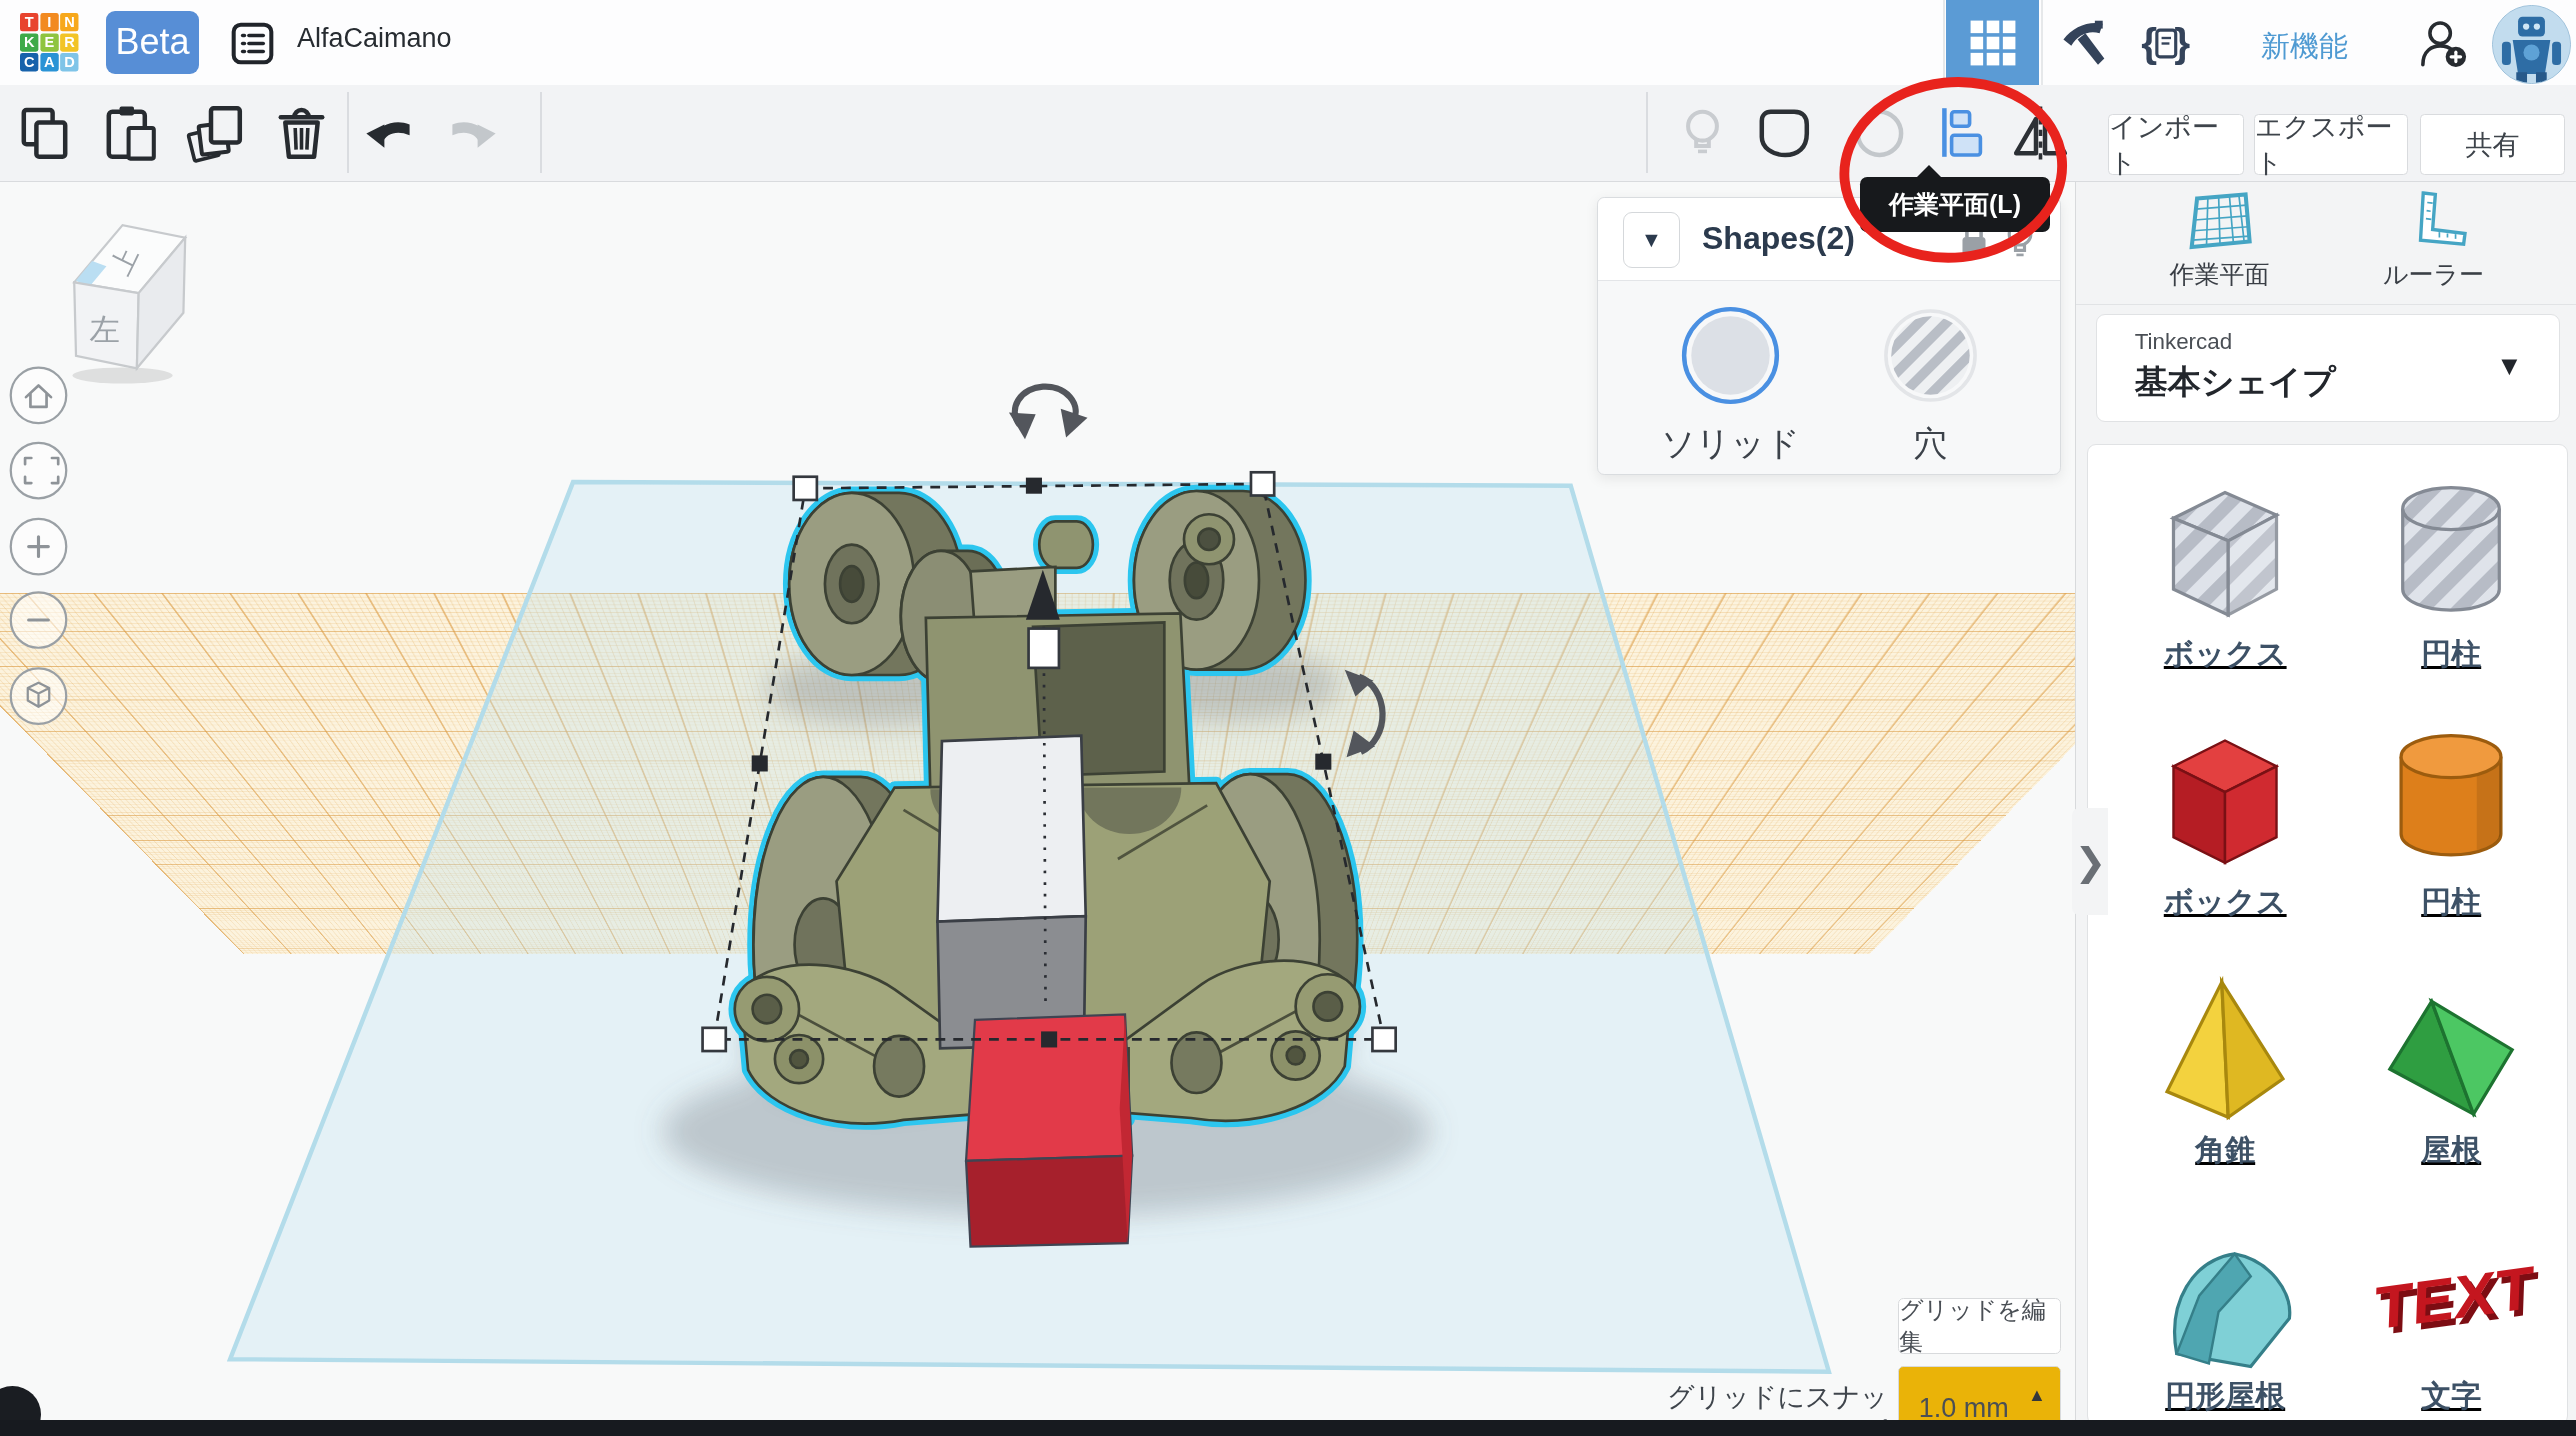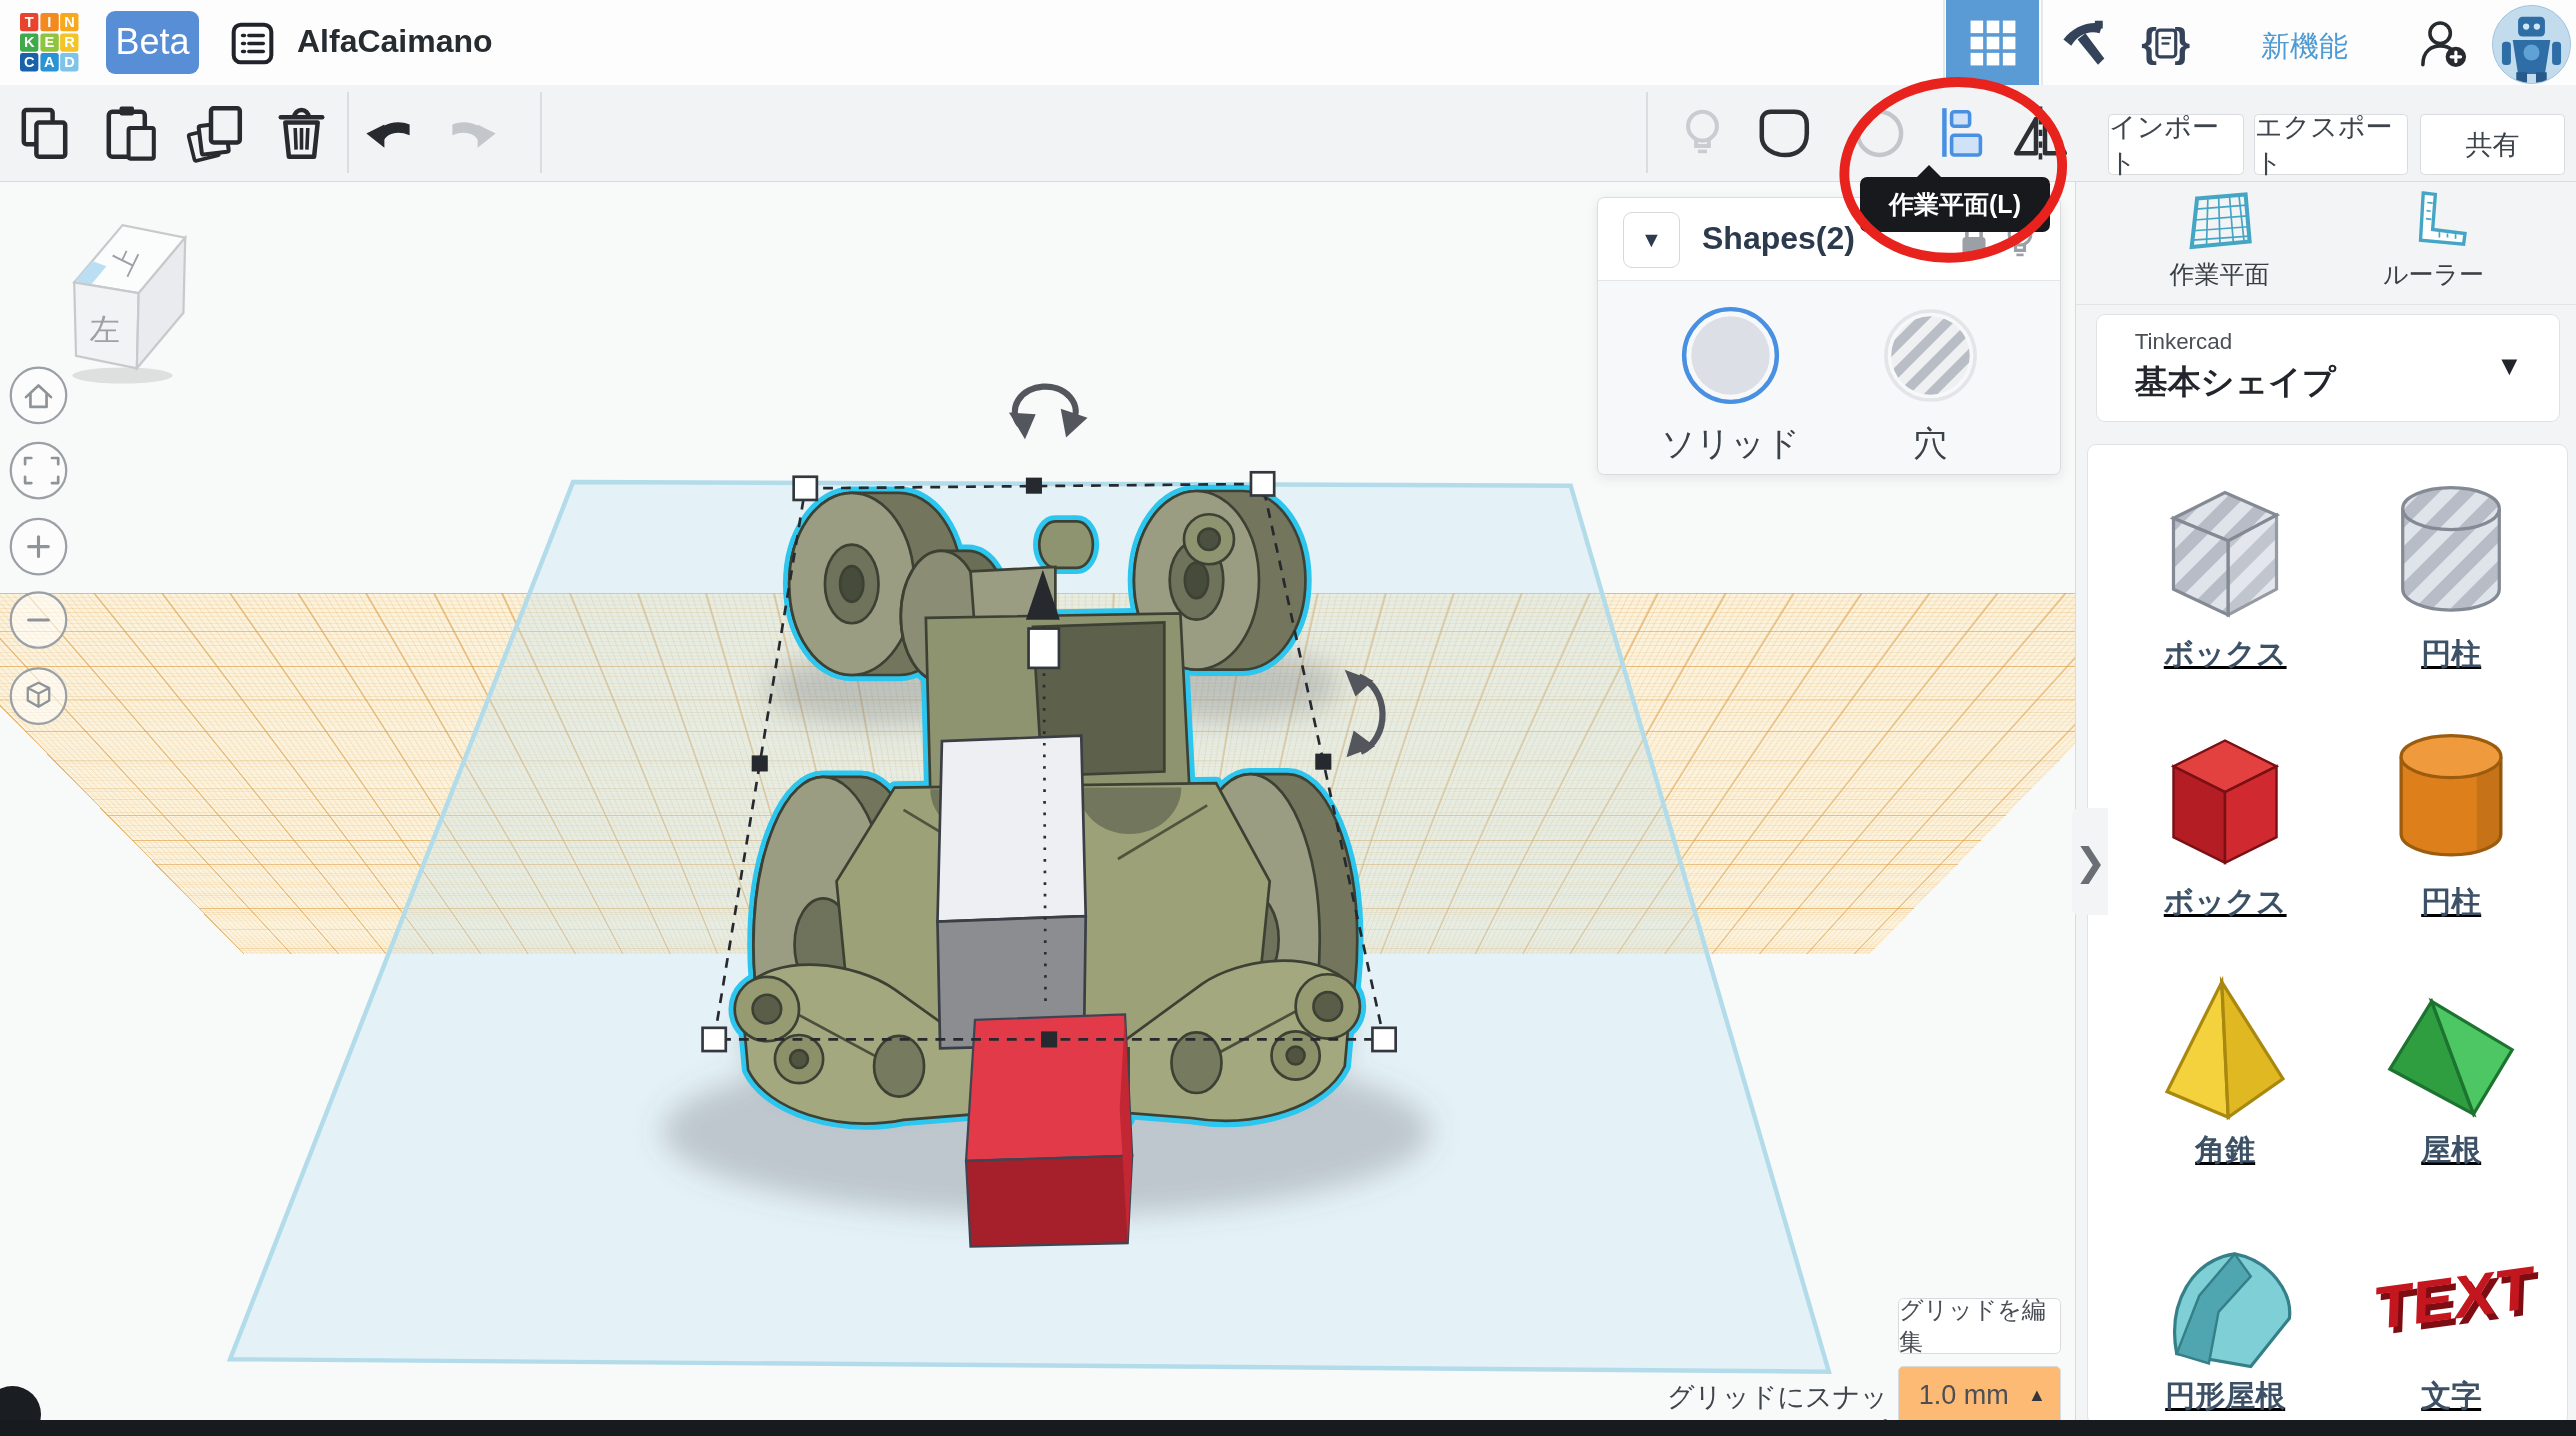--- a/index.html
+++ b/index.html
@@ -10,21 +10,21 @@
   .logo{position:absolute;left:19.7px;top:12.5px;width:91px;height:91px;display:grid;
     grid-template-columns:repeat(3,27px);grid-auto-rows:27px;gap:2.7px;transform:scale(0.68);transform-origin:top left;}
   .logo span{display:flex;align-items:center;justify-content:center;color:#fff;font-weight:bold;
     font-size:21.5px;border-radius:3.6px;}
   .lt0{background:#e8432e}.lt1{background:#f28a20}.lt2{background:#f7a81b}
   .lt3{background:#3faa49}.lt4{background:#8fc43f}.lt5{background:#f2c426}
   .lt6{background:#1762ab}.lt7{background:#2a93d5}.lt8{background:#7fc4e8}
   .beta{position:absolute;left:106px;top:10.7px;width:93px;height:63px;background:#578ed6;color:#fff;
     border-radius:9px;font-size:36px;display:flex;align-items:center;justify-content:center;}
   .design-menu{position:absolute;left:231px;top:21.5px;width:43px;height:43px;}
-  .page-title{position:absolute;left:297px;top:23px;font-size:32px;font-weight:bold;color:#272c31;}
+  .page-title{position:absolute;left:297px;top:23px;font-size:27px;font-weight:normal;color:#272c31;}
   .tb-right-sep{position:absolute;top:0;width:1.8px;height:85px;background:#e6e8ea;}
   .dash-btn{position:absolute;left:1946px;top:0;width:93px;height:85px;background:#5b9bd5;
     display:flex;align-items:center;justify-content:center;}
   .tb-ico{position:absolute;top:16px;width:55px;height:55px;}
   .newf{position:absolute;left:2261px;top:27px;font-size:29px;color:#4f9ad2;font-weight:normal;}
   .avatar{position:absolute;left:2492px;top:4.5px;width:77px;height:77px;border-radius:50%;overflow:hidden;
     background:#c2dcee;border:0.9px solid #9cc0da;}
   
   .toolbar{position:absolute;left:0;top:85px;width:2576px;height:96px;background:#f2f3f5;
     border-bottom:1.8px solid #d9dbde;z-index:40;}
@@ -45,22 +45,22 @@
       linear-gradient(90deg, rgba(231,183,110,0.40) 0.9px, transparent 0.9px);
     background-size:68px 68px,68px 68px,6.8px 6.8px,6.8px 6.8px;}
   .scene{position:absolute;left:0;top:0;width:2075px;height:1254px;}
   
   .viewcube{position:absolute;left:49px;top:27px;width:148px;height:179px;}
   .navstack{position:absolute;left:7.2px;top:182px;width:63px;height:367px;}
   .gridedit-btn{position:absolute;left:1898px;top:1116px;width:161px;height:54px;background:#fff;
     border:1.8px solid #d8dadc;border-radius:5.4px;font-size:24px;color:#4a4f55;
     display:flex;align-items:center;justify-content:center;}
   .snap-label{position:absolute;left:1646px;top:1197px;width:242px;text-align:right;font-size:27px;color:#3f454c;}
-  .snap-dd{position:absolute;left:1898px;top:1184px;width:161px;height:57px;background:#fdba74;
-    border:1.8px solid #d8dadc;border-radius:5.4px;font-size:27px;color:#4a4f55;display:flex;align-items:center;}
+  .snap-dd{position:absolute;left:1898px;top:1184px;width:161px;height:57px;background:#eab308;
+    border:1.8px solid #d8dadc;border-radius:5.4px;font-size:27px;color:#4a4f55;display:flex;align-items:flex-end;}
   .snap-dd .val{margin-left:19.7px;}
   .snap-dd .caret{position:absolute;right:14.3px;top:18px;font-size:18px;color:#33373c;}
   
   .sidebar{position:absolute;left:2075px;top:182px;width:501px;height:1254px;background:#f3f4f5;
     border-left:1.8px solid #d8dadc;z-index:30;}
   .sb-top{position:absolute;left:0;top:0;width:501px;height:122px;border-bottom:1.8px solid #e1e3e5;}
   .sb-item{position:absolute;top:7.2px;width:179px;text-align:center;}
   .sb-item .lbl{font-size:25px;color:#3a3f46;margin-top:1.8px;}
   .sb-dd{position:absolute;left:19.7px;top:132px;width:462px;height:106px;background:#fff;
     border:1.8px solid #e0e2e4;border-radius:9px;}

